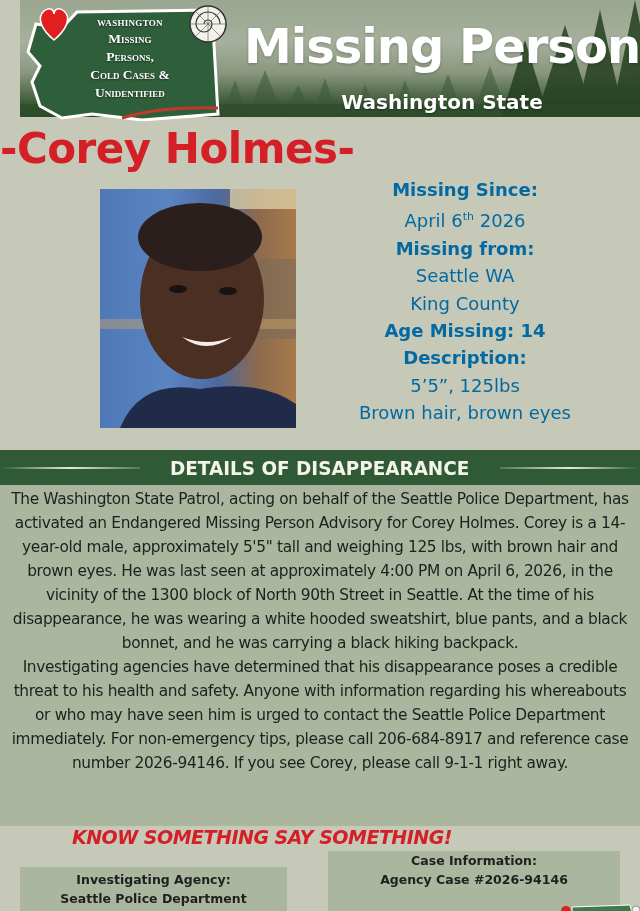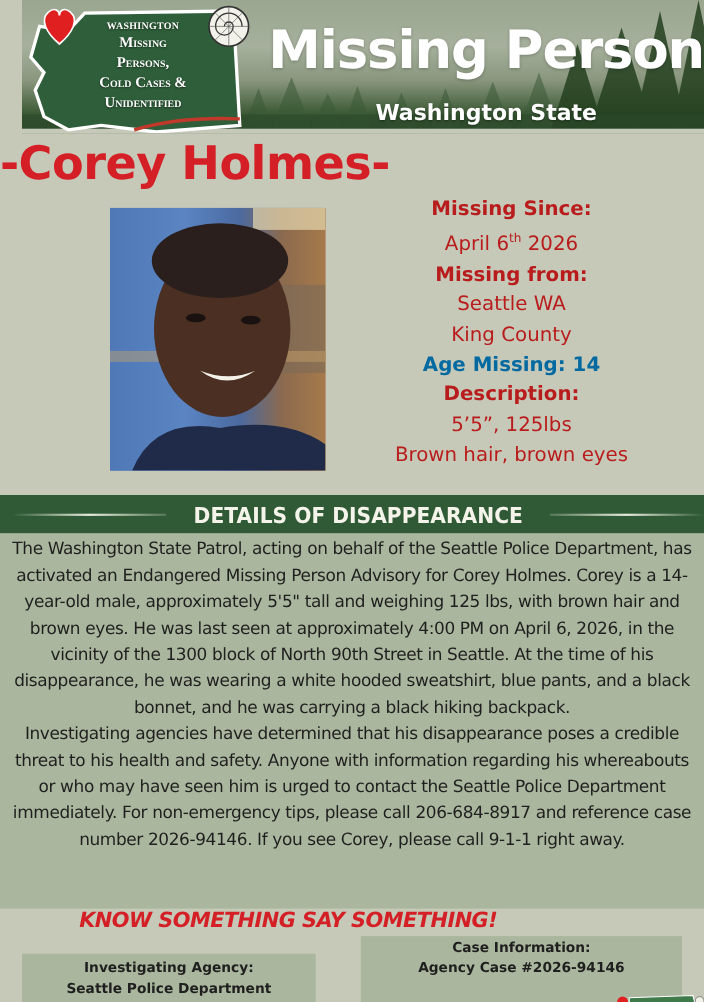--- a/index.html
+++ b/index.html
@@ -59,30 +59,30 @@
     position: absolute; left: 100px; top: 189px; width: 196px; height: 239px;
     background: linear-gradient(90deg, #4f78b6 0%, #5a84c2 35%, #4b6aa0 60%, #8c6a4e 80%, #a67a4b 100%);
     overflow: hidden;
   }
 
   
   .info {
     position: absolute; left: 300px; top: 176px; width: 330px; text-align: center;
     font-family: "DejaVu Sans", sans-serif;
   }
-  .info .row { font-size: 18px; line-height: 27.4px; color: #b91c1c; }
+  .info .row { font-size: 18px; line-height: 27.4px; color: #0369a1; }
   .info .lbl { font-weight: bold; }
   .info .red { color: #0369a1; font-weight: bold; }
   .info sup { font-size: 11px; vertical-align: 7px; }
 
   
   .details-banner {
     position: absolute; left: 0; top: 450px; width: 640px; height: 35px;
     background: #2f5a35;
-    display: flex; align-items: center; justify-content: flex-end;
+    display: flex; align-items: center; justify-content: space-between;
   }
   .details-banner .rule {
     height: 2px; width: 140px;
     background: linear-gradient(90deg, rgba(230,235,220,0) 0%, #e6ebdc 50%, rgba(230,235,220,0.2) 100%);
   }
   .details-banner .rule.right {
     background: linear-gradient(90deg, rgba(230,235,220,0.2) 0%, #e6ebdc 50%, rgba(230,235,220,0) 100%);
   }
   .details-banner .heading {
     font-family: "DejaVu Sans", sans-serif; font-weight: bold;

